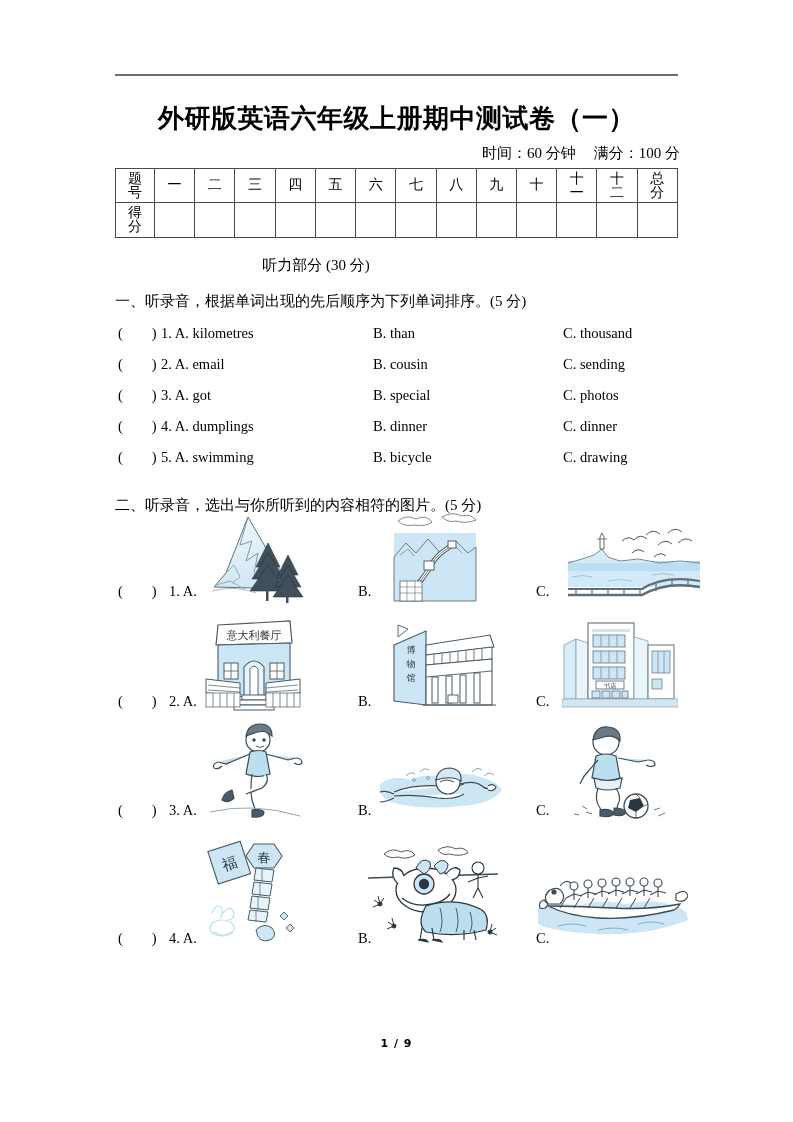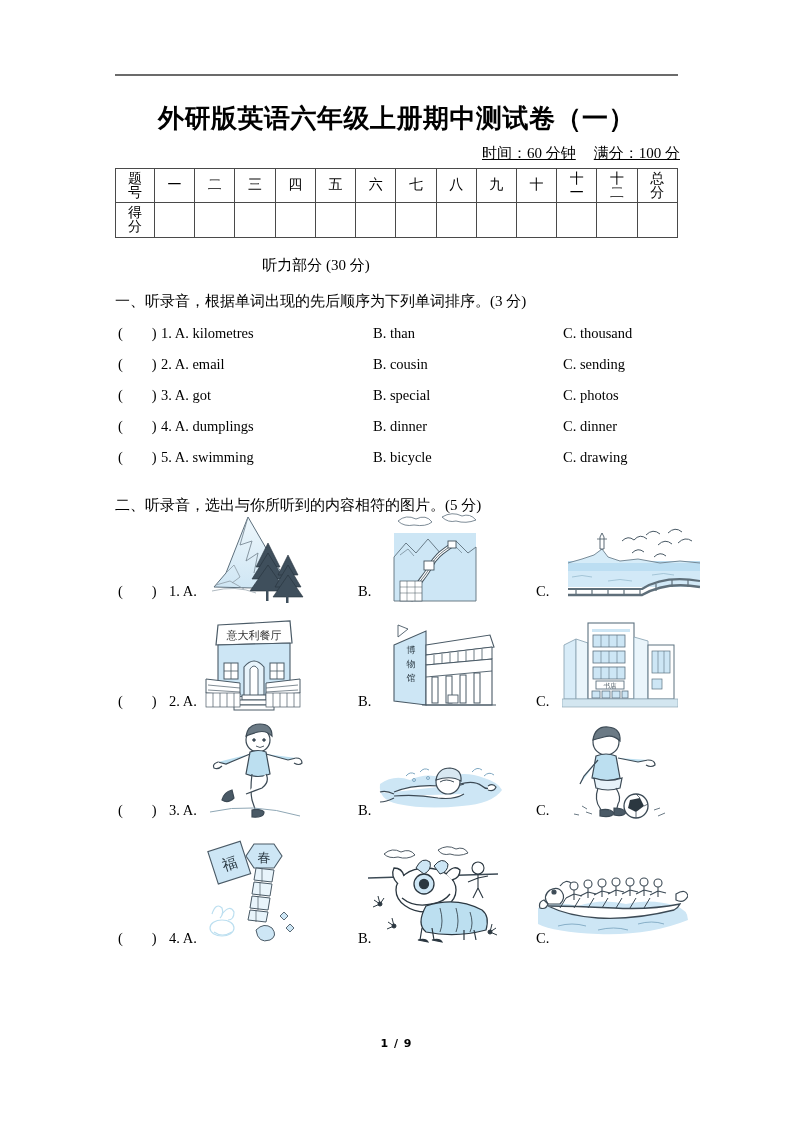--- a/index.html
+++ b/index.html
@@ -45,21 +45,20 @@
     letter-spacing: 0.5px;
   }
 
   
   .meta-line {
     position: absolute;
     right: 113px;
     top: 144px;
     font-size: 15px;
     white-space: nowrap;
-    text-decoration: underline;
   }
   .meta-line .gap { display: inline-block; width: 18px; }
 
   
   .score-table {
     position: absolute;
     left: 115px;
     top: 168px;
     width: 563px;
     border-collapse: collapse;
@@ -238,21 +237,21 @@
       <td></td>
       <td></td>
       <td></td>
       <td></td>
     </tr>
   </tbody>
     </table>
 
   <div class="part-heading">听力部分 (30 分)</div>
 
-  <div class="section-heading" id="sec-1-heading">一、听录音，根据单词出现的先后顺序为下列单词排序。(3 分)</div>
+  <div class="section-heading" id="sec-1-heading">一、听录音，根据单词出现的先后顺序为下列单词排序。(5 分)</div>
 
   <div class="word-row" style="top:325px">
     <span class="paren">(        )</span>
     <span class="optA"><span>1.</span> <span>A. kilometres</span></span>
     <span class="optB">B. than</span>
     <span class="optC">C. thousand</span>
   </div>
   <div class="word-row" style="top:356px">
     <span class="paren">(        )</span>
     <span class="optA"><span>2.</span> <span>A. email</span></span>

